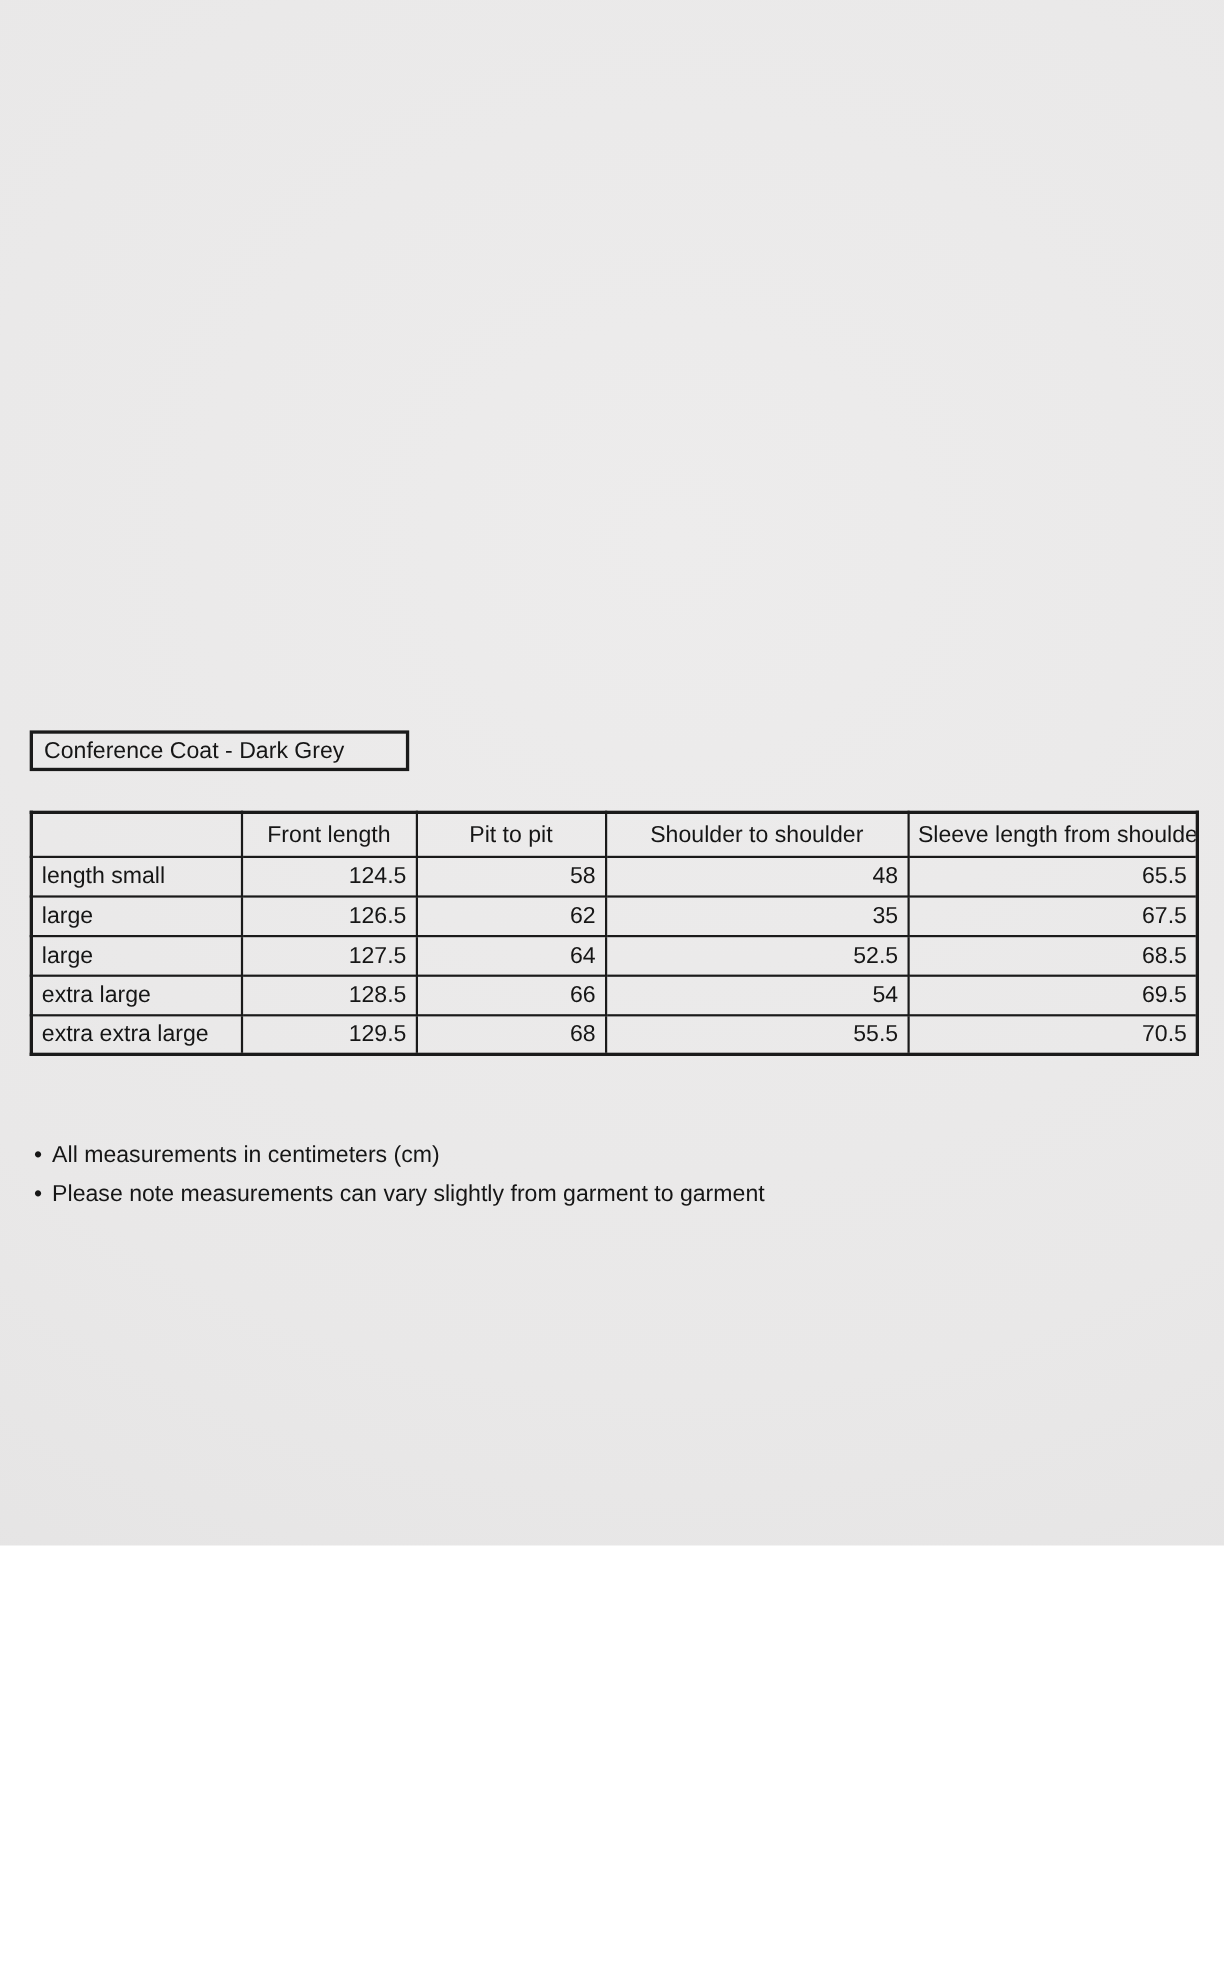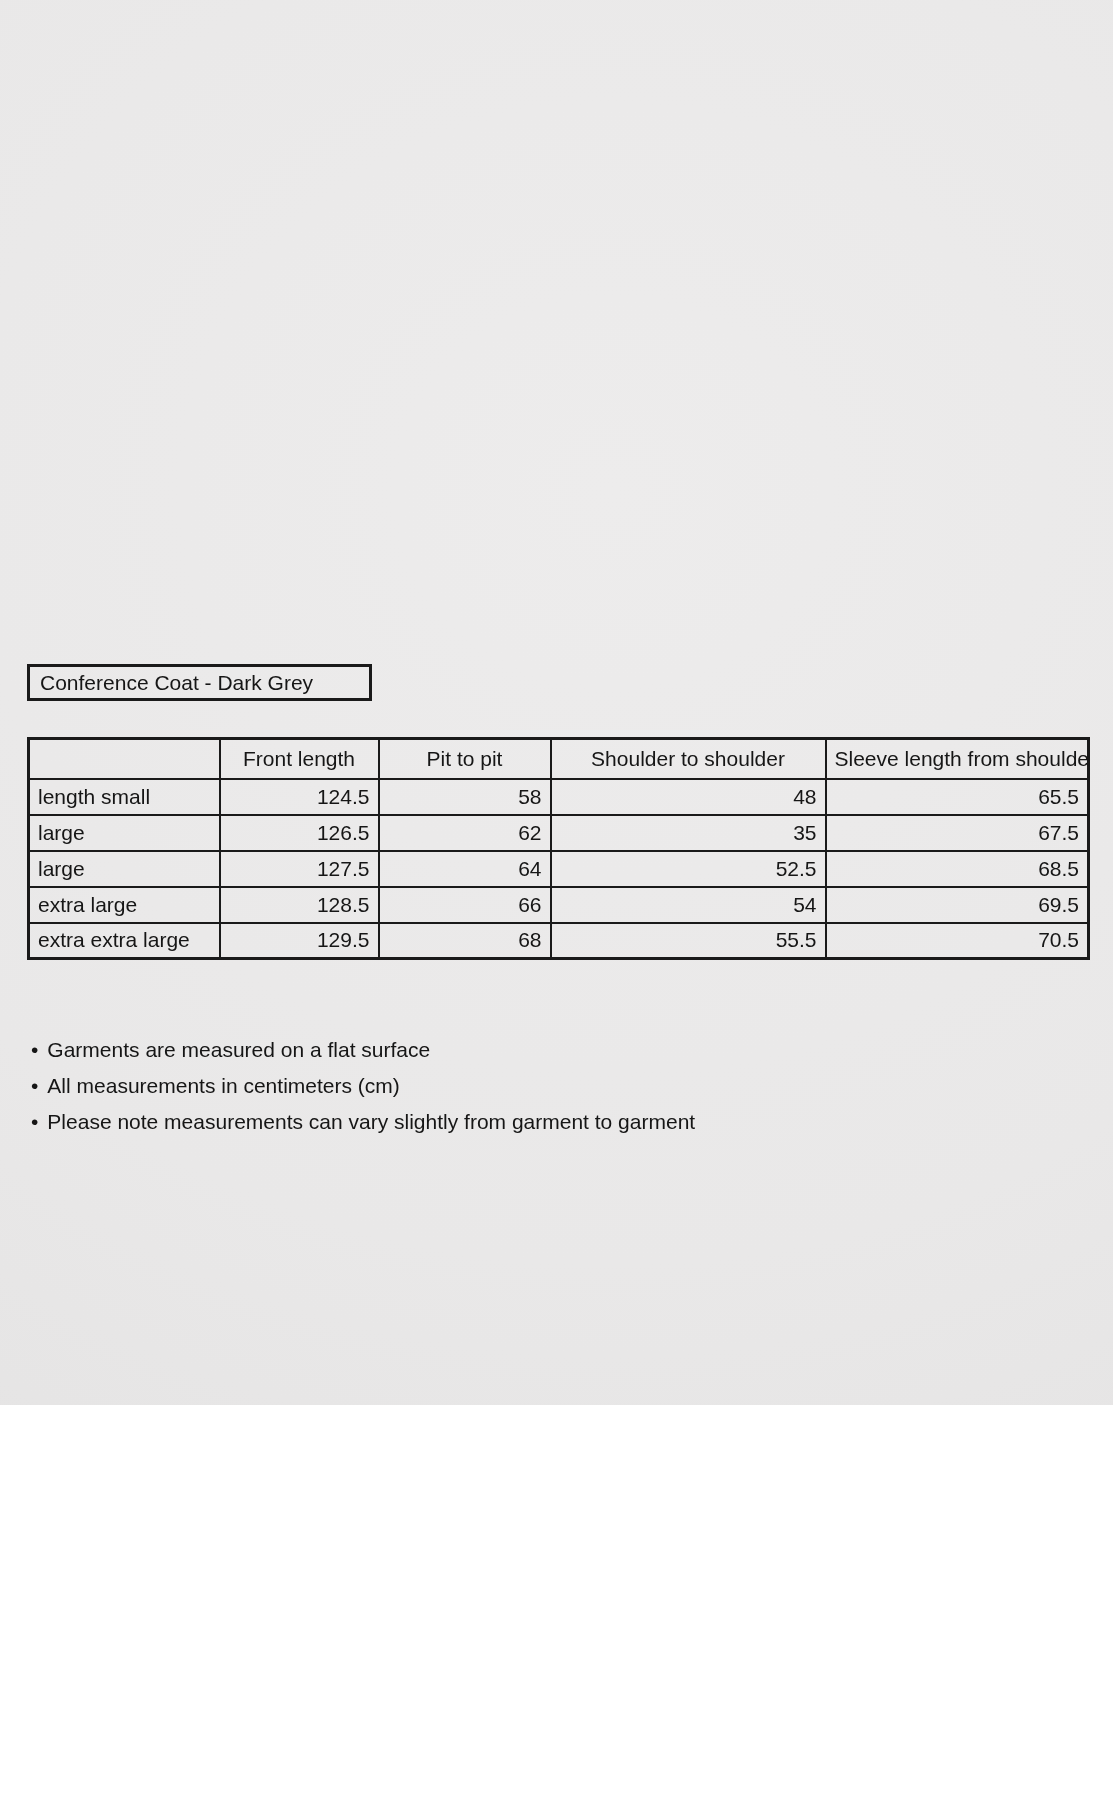--- a/index.html
+++ b/index.html
@@ -132,23 +132,20 @@
           <td class="value">129.5</td>
           <td class="value">68</td>
           <td class="value">55.5</td>
           <td class="value">70.5</td>
         </tr>
       </tbody>
   </table>
 
   <div class="notes">
     <div class="note-line">
-      <span class="bullet">•</span><span>Garments are measured on a flat surface</span>
-    </div>
-    <div class="note-line">
       <span class="bullet">•</span><span>All measurements in centimeters (cm)</span>
     </div>
     <div class="note-line">
       <span class="bullet">•</span><span>Please note measurements can vary slightly from garment to garment</span>
     </div>
   </div>
 
 </div>
 
 </body></html>

